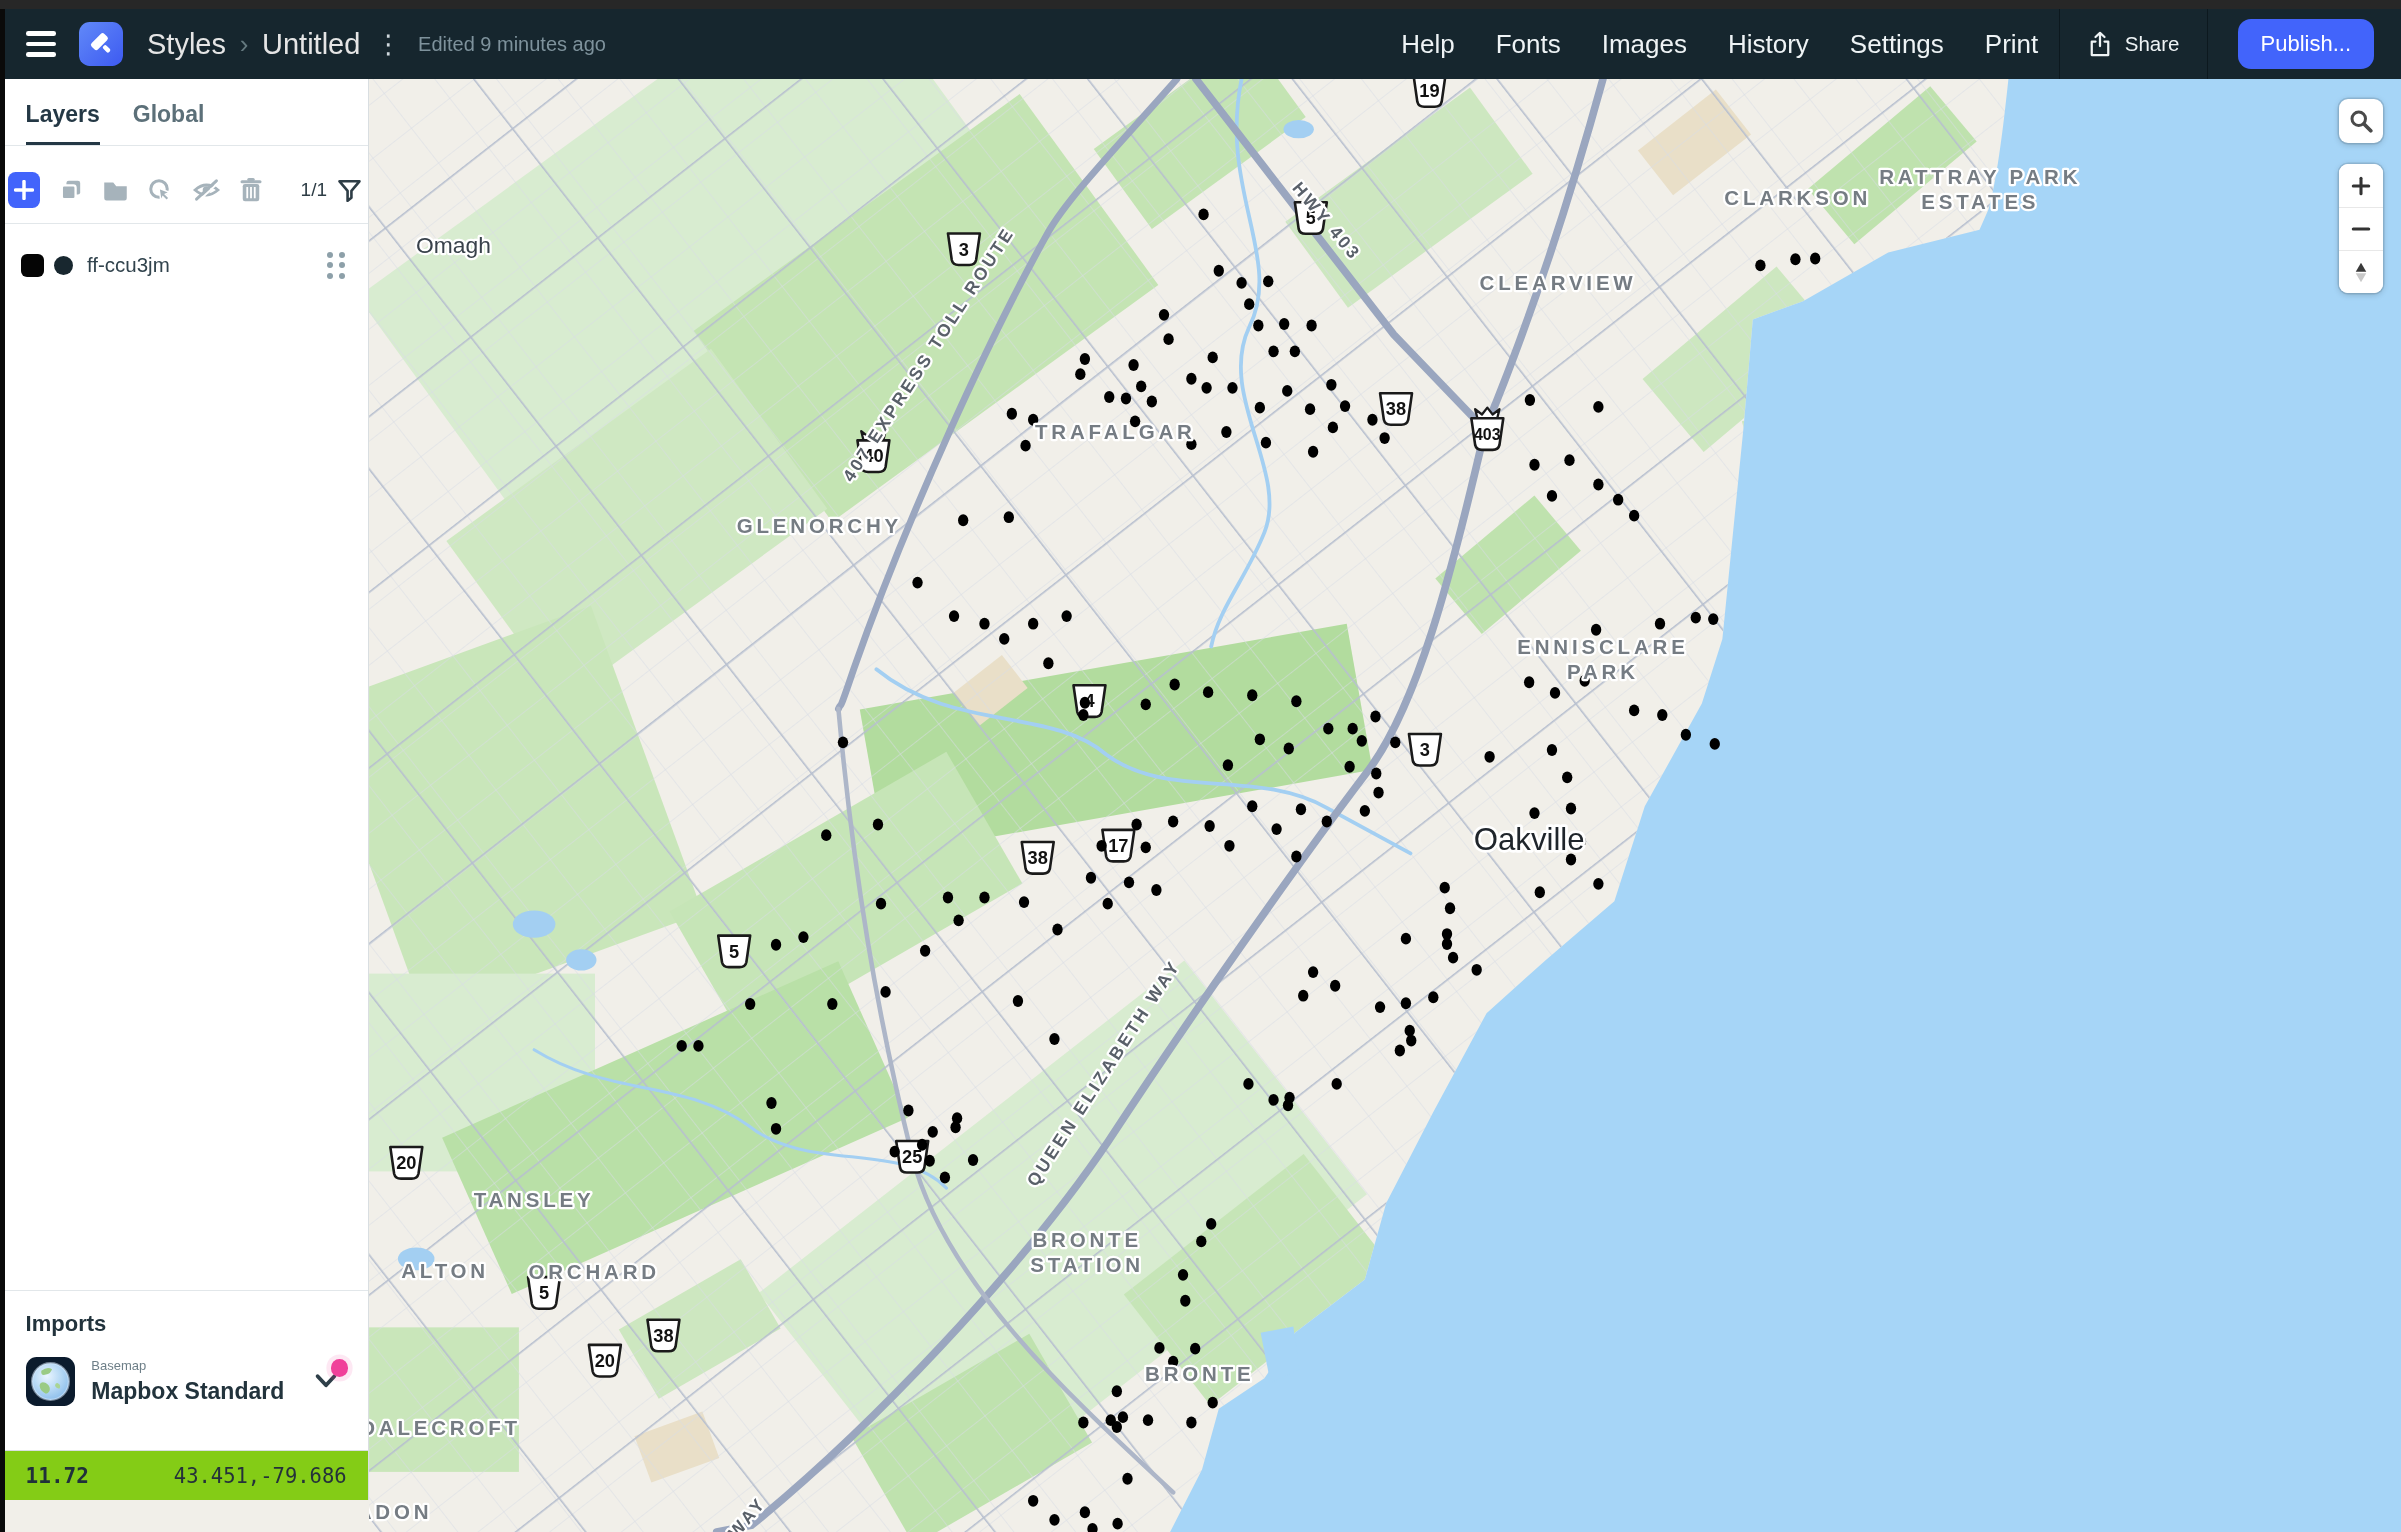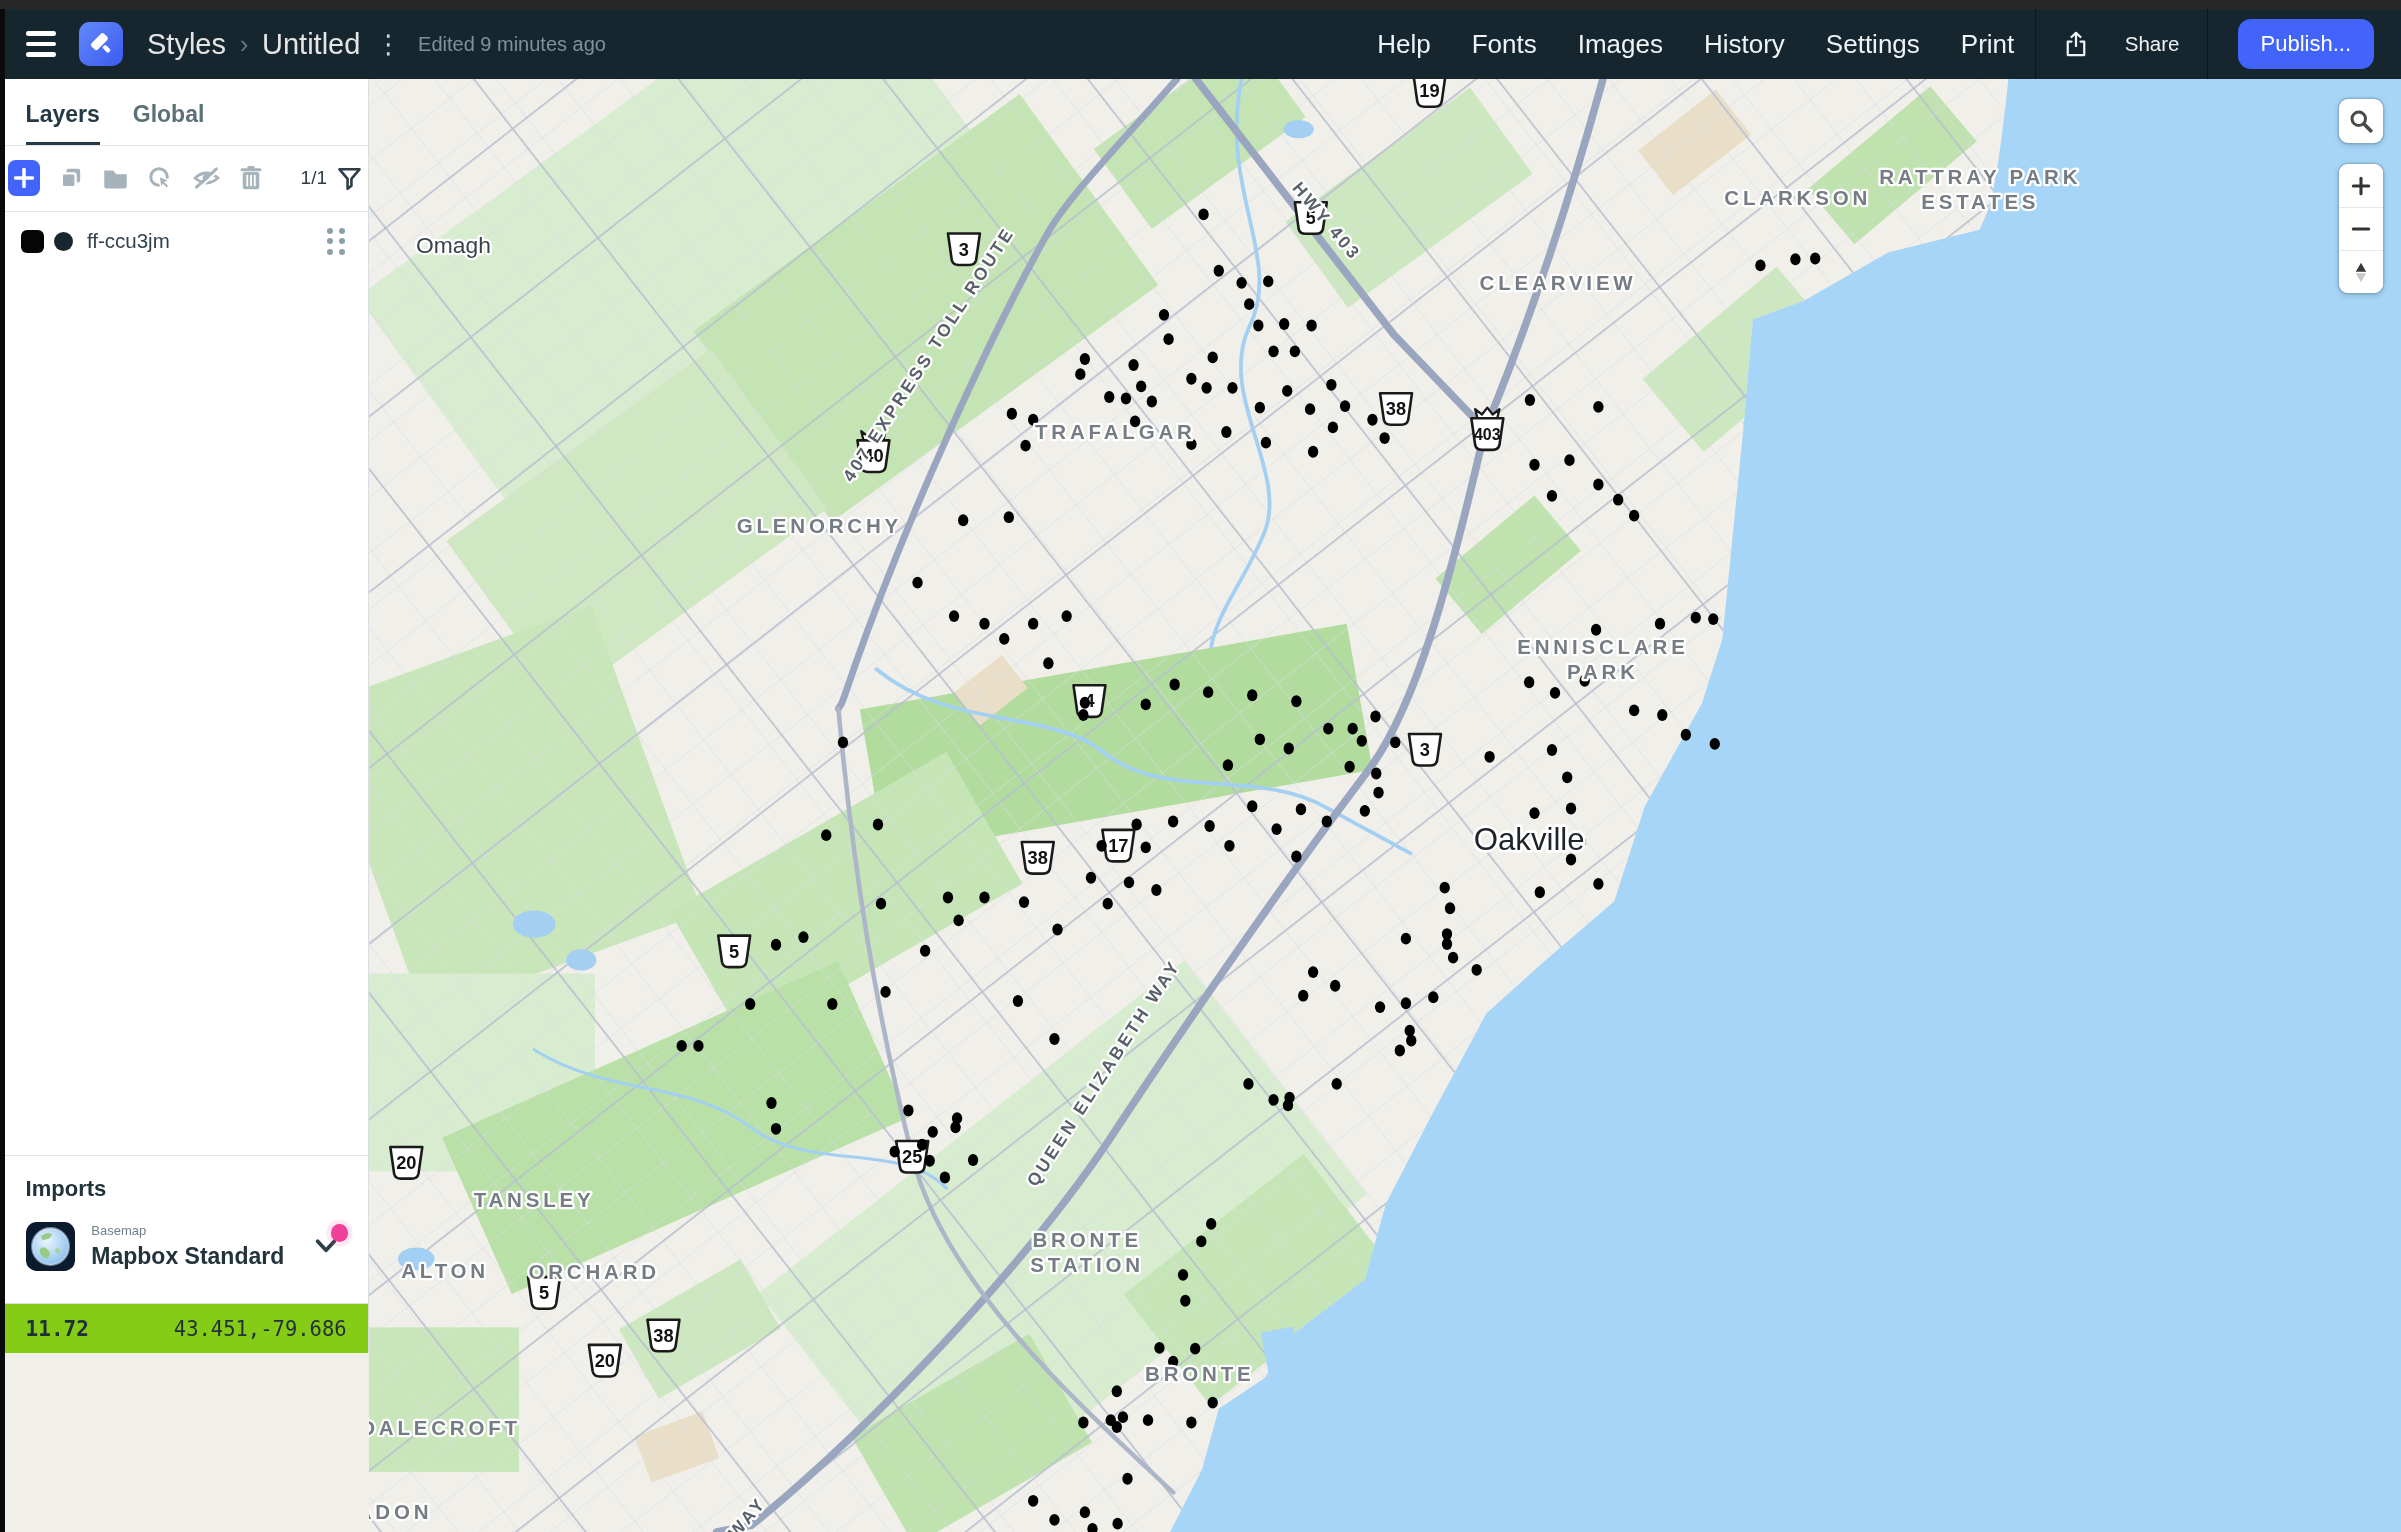--- a/index.html
+++ b/index.html
@@ -11,27 +11,27 @@
   .h-left{display:flex;align-items:center;margin-left:26px;}
   #hamburger{width:30px;height:26px;display:flex;flex-direction:column;justify-content:space-between;cursor:pointer;margin-right:23px;}
   #hamburger span{display:block;height:4.6px;border-radius:2.3px;background:#fff;}
   #app-logo{width:44px;height:44px;border-radius:10.7px;background:linear-gradient(135deg,#6189f8,#3d5af1);display:flex;align-items:center;justify-content:center;margin-right:24px;}
   .crumb{color:#e5e5e5;font-size:29px;font-weight:400;}
   .crumb-sep{color:#64797f;font-size:26px;margin:0 13.7px;font-weight:400;}
   #kebab-icon{color:#cfd8dd;font-size:26px;margin:0 16.7px 0 15px;letter-spacing:0;cursor:pointer;line-height:1;}
   #edited{color:#7e929c;font-size:20px;}
   .h-right{margin-left:auto;display:flex;align-items:stretch;height:70px;}
   .nav-item{color:#eef3f5;font-size:26px;display:flex;align-items:center;padding:0 20.5px;cursor:pointer;}
-  #share-wrap{display:flex;align-items:center;padding:0 27px;border-left:1.5px solid #0c181e;border-right:1.5px solid #0c181e;cursor:pointer;gap:24px;}
+  #share-wrap{display:flex;align-items:center;padding:0 27px;border-left:1.5px solid #0c181e;border-right:1.5px solid #0c181e;cursor:pointer;}
   #share-wrap svg{margin-right:12px;}
   #share-label{color:#eef3f5;font-size:20.5px;}
   #publish-wrap{display:flex;align-items:center;padding:0 27px 0 30px;}
   #publish-button{background:#4264fb;color:#fff;font-size:22px;border:none;border-radius:13px;padding:12px 23px;cursor:pointer;font-family:inherit;}
   
-  #sidebar{position:absolute;left:4.6px;top:79px;width:364px;height:1274px;background:#fff;border-right:1.5px solid #d9dee1;display:flex;flex-direction:column;z-index:40;box-sizing:border-box;}
+  #sidebar{position:absolute;left:4.6px;top:79px;width:364px;height:1421px;background:#fff;border-right:1.5px solid #d9dee1;display:flex;flex-direction:column;z-index:40;box-sizing:border-box;gap:12px;}
   #tabs{display:flex;align-items:flex-end;padding:16.7px 0 0 21px;border-bottom:1.5px solid #e2e7ea;height:49px;box-sizing:content-box;}
   .tab{font-size:23px;margin-right:33px;padding-bottom:13.7px;cursor:pointer;}
   .tab.active{color:#243845;font-weight:700;border-bottom:3.8px solid #243845;}
   .tab.inactive{color:#5c7079;font-weight:700;border-bottom:3.8px solid transparent;}
   #layer-toolbar{display:flex;align-items:center;height:65px;padding:0 3px;border-bottom:1.5px solid #e2e7ea;}
   #add-layer-button{width:36px;height:36px;border-radius:7.6px;background:#4264fb;border:none;display:flex;align-items:center;justify-content:center;cursor:pointer;margin-right:18px;}
   .tool-icon{margin-right:18px;cursor:pointer;display:flex;align-items:center;}
   #toolbar-divider{width:1.5px;height:38px;background:#e2e7ea;margin-left:auto;}
   #layer-count{font-size:19px;color:#2e3d46;margin:0 10.7px 0 20px;}
   #filter-icon{cursor:pointer;display:flex;align-items:center;margin-right:4.6px;}

